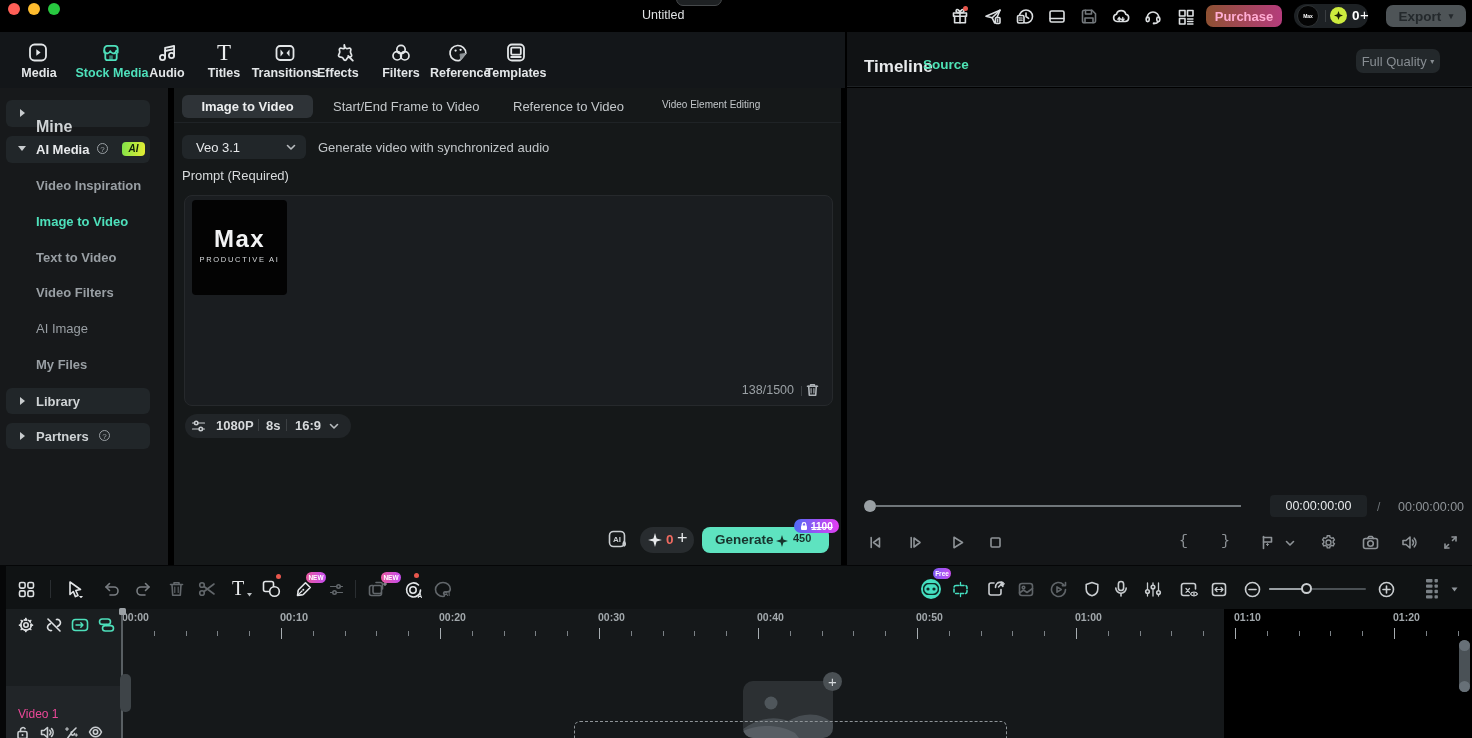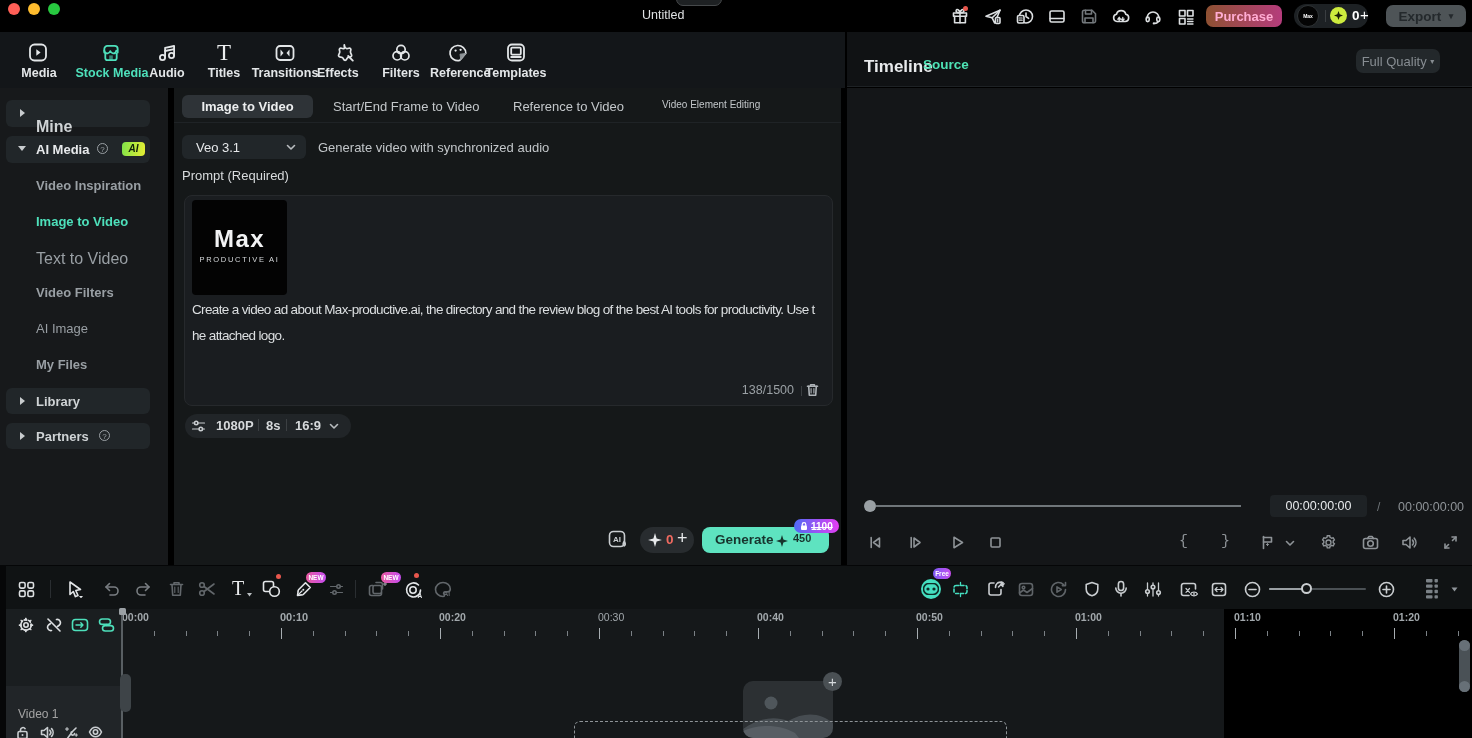--- a/index.html
+++ b/index.html
@@ -191,21 +191,21 @@
     <div class="abs" style="left:36px;top:18px;font-size:16px;font-weight:bold;color:#cfd3d5;margin-top:12px;">Mine</div>
 
     <div class="abs" style="left:6px;top:48px;width:144px;height:27px;border-radius:6px;background:#212629;"></div>
     <div class="abs" style="left:18px;top:58px;width:0;height:0;border-top:5px solid #c8ccce;border-left:4px solid transparent;border-right:4px solid transparent;"></div>
     <div class="abs" style="left:36px;top:54px;font-size:13px;font-weight:bold;color:#e8eaec;">AI Media</div>
     <div class="abs" style="left:97px;top:55px;width:11px;height:11px;border-radius:50%;border:1.2px solid #9aa0a4;color:#9aa0a4;font-size:8px;text-align:center;line-height:11px;">?</div>
     <div class="abs" style="left:122px;top:54px;width:23px;height:14px;border-radius:4px;background:linear-gradient(100deg,#7ee24a,#e8ef33);color:#10210a;font-size:10px;font-weight:bold;font-style:italic;text-align:center;line-height:14px;">AI</div>
 
     <div class="abs" style="left:36px;top:90px;font-size:13px;font-weight:bold;color:#999fa4;">Video Inspiration</div>
     <div class="abs" style="left:36px;top:126px;font-size:13px;font-weight:bold;color:#4ee0bb;">Image to Video</div>
-    <div class="abs" style="left:36px;top:162px;font-size:16px;font-weight:normal;color:#999fa4;">Text to Video</div>
+    <div class="abs" style="left:36px;top:162px;font-size:13px;font-weight:bold;color:#999fa4;">Text to Video</div>
     <div class="abs" style="left:36px;top:197px;font-size:13px;font-weight:bold;color:#999fa4;">Video Filters</div>
     <div class="abs" style="left:36px;top:233px;font-size:13px;font-weight:normal;color:#999fa4;">AI Image</div>
     <div class="abs" style="left:36px;top:269px;font-size:13px;font-weight:bold;color:#999fa4;">My Files</div>
 
     <div class="abs" style="left:6px;top:300px;width:144px;height:26px;border-radius:6px;background:#212629;"></div>
     <div class="abs" style="left:20px;top:309px;width:0;height:0;border-left:5px solid #c8ccce;border-top:4px solid transparent;border-bottom:4px solid transparent;"></div>
     <div class="abs" style="left:36px;top:306px;font-size:13px;font-weight:bold;color:#cfd3d5;">Library</div>
 
     <div class="abs" style="left:6px;top:335px;width:144px;height:26px;border-radius:6px;background:#212629;"></div>
     <div class="abs" style="left:20px;top:344px;width:0;height:0;border-left:5px solid #c8ccce;border-top:4px solid transparent;border-bottom:4px solid transparent;"></div>
@@ -227,21 +227,20 @@
         <path d="M1.5 1.5 L5 5 L8.5 1.5"></path>
       </svg>
     <div class="abs" style="left:144px;top:52px;font-size:13px;color:#c2c6c9;">Generate video with synchronized audio</div>
     <div class="abs" style="left:8px;top:80px;font-size:13px;color:#d8dbdd;">Prompt (Required)</div>
 
     <div class="abs" style="left:10px;top:107px;width:649px;height:211px;border-radius:8px;background:#1a1d20;border:1px solid #26292c;"></div>
     <div class="abs" style="left:18px;top:112px;width:95px;height:95px;border-radius:4px;background:#030303;">
       <div class="abs" style="left:0;top:25px;width:95px;text-align:center;color:#f2f3f4;font-size:24px;font-weight:bold;letter-spacing:1.5px;">Max</div>
       <div class="abs" style="left:0;top:55px;width:95px;text-align:center;color:#d7dadc;font-size:7.5px;letter-spacing:1.7px;">PRODUCTIVE AI</div>
     </div>
-    <div class="abs" style="left:18px;top:209px;width:640px;font-size:13.5px;letter-spacing:-0.65px;line-height:25.5px;color:#dcdfe1;white-space:nowrap;">Create a video ad about Max-productive.ai, the directory and the review blog of the best AI tools for productivity. Use t<br>he attached logo.</div>
     <div class="abs" style="left:470px;top:295px;width:150px;text-align:right;font-size:12.5px;color:#9aa0a4;">138/1500</div>
     <div class="abs" style="left:627px;top:298px;width:1px;height:10px;background:#3a3e41;"></div>
     <svg class="ic abs" style="left:632px;top:295px;color:#aeb3b7;" width="13" height="14" viewBox="0 0 13 14">
         <path d="M1.5 3.2 H11.5"></path>
         <path d="M4.6 3 V1.7 H8.4 V3"></path>
         <path d="M2.7 3.4 L3.3 12.3 H9.7 L10.3 3.4"></path>
         <path d="M5.1 5.6 V10 M7.9 5.6 V10" style="stroke-width:1.1;"></path>
       </svg>
 
     <div class="abs" style="left:11px;top:326px;width:166px;height:24px;border-radius:12px;background:#212528;"></div>
@@ -495,21 +494,21 @@
     <div class="abs" style="left:440px;top:19px;width:1px;height:11px;background:#a7adb1;"></div>
     <div class="abs" style="left:599px;top:19px;width:1px;height:11px;background:#a7adb1;"></div>
     <div class="abs" style="left:758px;top:19px;width:1px;height:11px;background:#a7adb1;"></div>
     <div class="abs" style="left:917px;top:19px;width:1px;height:11px;background:#a7adb1;"></div>
     <div class="abs" style="left:1076px;top:19px;width:1px;height:11px;background:#a7adb1;"></div>
     <div class="abs" style="left:1235px;top:19px;width:1px;height:11px;background:#a7adb1;"></div>
     <div class="abs" style="left:1394px;top:19px;width:1px;height:11px;background:#a7adb1;"></div>
     <div class="abs" style="left:122px;top:2px;font-size:10.5px;font-weight:bold;color:#a2a8ac;">00:00</div>
     <div class="abs" style="left:280px;top:2px;font-size:11px;font-weight:bold;color:#a2a8ac;">00:10</div>
     <div class="abs" style="left:439px;top:2px;font-size:10.5px;font-weight:bold;color:#a2a8ac;">00:20</div>
-    <div class="abs" style="left:598px;top:2px;font-size:10.5px;font-weight:normal;color:#a2a8ac;">00:30</div>
+    <div class="abs" style="left:598px;top:2px;font-size:10.5px;font-weight:bold;color:#a2a8ac;">00:30</div>
     <div class="abs" style="left:757px;top:2px;font-size:10.5px;font-weight:bold;color:#a2a8ac;">00:40</div>
     <div class="abs" style="left:916px;top:2px;font-size:10.5px;font-weight:bold;color:#a2a8ac;">00:50</div>
     <div class="abs" style="left:1075px;top:2px;font-size:10.5px;font-weight:bold;color:#a2a8ac;">01:00</div>
     <div class="abs" style="left:1234px;top:2px;font-size:10.5px;font-weight:bold;color:#a2a8ac;">01:10</div>
     <div class="abs" style="left:1393px;top:2px;font-size:10.5px;font-weight:bold;color:#a2a8ac;">01:20</div>
 
     <div class="abs" style="left:743px;top:72px;width:90px;height:57px;border-radius:10px;background:rgba(150,160,166,0.18);overflow:hidden;">
       <svg style="position:absolute;left:0;top:0;" width="90" height="57" viewBox="0 0 90 57">
           <circle cx="28" cy="22" r="6.5" fill="#596065" opacity="0.8"></circle>
           <path d="M0 48 C14 38 30 34 45 40 C62 30 78 32 90 42 V57 H0 Z" fill="#5d646a" opacity="0.55"></path>
@@ -535,21 +534,21 @@
       </svg>
     <svg class="ic abs" style="left:71px;top:8px;color:#4ee0bb;" width="18" height="16" viewBox="0 0 18 16">
         <rect x="1.5" y="2.5" width="15" height="11" rx="3"></rect>
         <path d="M5 8 H12 M12 8 L9.8 5.8 M12 8 L9.8 10.2" style="stroke-width:1.4;"></path>
       </svg>
     <svg class="ic abs" style="left:98px;top:8px;color:#4ee0bb;" width="17" height="16" viewBox="0 0 17 16">
         <rect x="1.5" y="2" width="11" height="5.4" rx="2.7"></rect>
         <rect x="4.5" y="8.6" width="11" height="5.4" rx="2.7"></rect>
         <path d="M8.5 7.4 V8.6" style="stroke-width:1.3;"></path>
       </svg>
-    <div class="abs" style="left:18px;top:98px;font-size:12px;color:#a3a3a3;">Video 1</div>
+    <div class="abs" style="left:18px;top:98px;font-size:12px;color:#ec4899;">Video 1</div>
     <svg class="ic abs" style="left:16px;top:117px;color:#c9cdd0;" width="13" height="14" viewBox="0 0 13 14">
         <rect x="2" y="5.5" width="9" height="7" rx="1.5"></rect>
         <path d="M4.5 5.5 V4 a2.5 2.5 0 0 1 4.6 -1.3"></path>
         <circle cx="6.5" cy="9" r="1" fill="currentColor" stroke="none"></circle>
       </svg>
     <svg class="ic abs" style="left:40px;top:117px;color:#c9cdd0;" width="14" height="13" viewBox="0 0 14 13">
         <path d="M1.5 4.5 H4 L7.5 1.5 V11.5 L4 8.5 H1.5 Z"></path>
         <path d="M9.8 4.2 a3.3 3.3 0 0 1 0 4.6"></path>
         <path d="M11.6 2.6 a5.8 5.8 0 0 1 0 7.8"></path>
       </svg>

